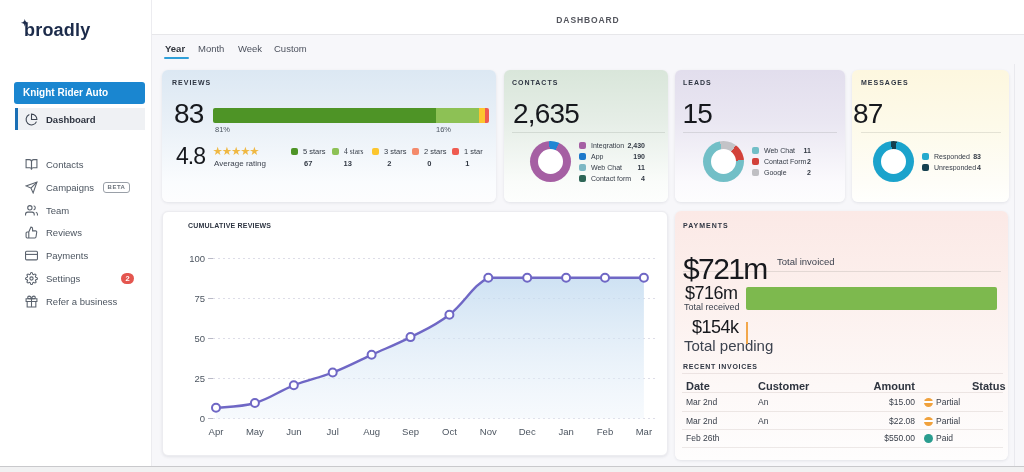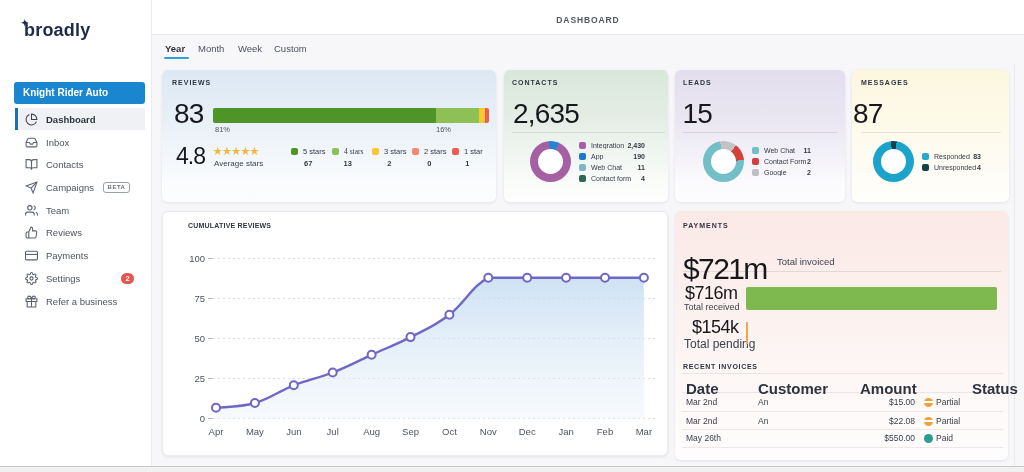--- a/index.html
+++ b/index.html
@@ -62,25 +62,25 @@
 #card-chart { left:162px; top:211px; width:506px; height:245px; background:#fff; border:1px solid #ececf0; }
 #card-pay { left:675px; top:211px; width:333px; height:249px; background:linear-gradient(180deg,#fbe9e6 0%,#fcefec 30%,#fdf8f7 70%,#fefdfd 100%); }
 
 #pay-721 { left:683px; top:254px; font-size:30px; letter-spacing:-1.6px; }
 #pay-inv { left:777px; top:256px; font-size:9.5px; color:#3c424e; }
 .payhr { left:683px; width:318px; }
 #pay-716 { left:685px; top:283.5px; font-size:18px; letter-spacing:-0.5px; }
 #pay-rec { left:684px; top:302px; font-size:9px; color:#3c424e; }
 #bar-green { left:746px; top:286.5px; width:251px; height:23px; background:#7db94e; border-radius:2px; }
 #pay-154 { left:692px; top:318px; font-size:18px; letter-spacing:-0.5px; }
-#pay-pen { left:684px; top:337px; font-size:12px; color:#3c424e; }
+#pay-pen { left:684px; top:337px; font-size:15px; color:#3c424e; }
 #bar-orange { left:746px; top:321.5px; width:2px; height:22px; background:#f2a74b; }
 #ri-label { left:683px; top:363px; }
 .tbl { position:absolute; font-size:8.5px; color:#3a404b; }
-.tbl.hd { font-weight:bold; font-size:15px; color:#2e343f; }
+.tbl.hd { font-weight:bold; font-size:11px; color:#2e343f; }
 .tline { position:absolute; left:682px; width:321px; height:1px; background:rgba(90,60,50,0.10); }
 .sticon { position:absolute; width:9px; height:9px; border-radius:50%; }
 </style>
 </head>
 <body>
 <div class="abs" id="content"></div>
 <div class="abs" id="topbar"></div>
 <div class="abs" id="tabbar"></div>
 <div class="abs" id="botline"></div>
 <div class="abs" style="left:1014px; top:64px; width:1px; height:402px; background:#e9e9ee;"></div>
@@ -93,24 +93,20 @@
 <div class="tab" style="left:274px;">Custom</div>
 <div class="abs" id="tabline"></div>
 
 <div class="abs" id="sidebar">
   <div class="abs" id="logo"><span class="spark">✦</span>broadly</div>
   <div class="abs" id="bizbox">Knight Rider Auto</div>
   <div class="mrow active" style="top:108px;"><svg width="13" height="13" viewBox="0 0 24 24" fill="none" stroke="#3b4350" stroke-width="2">
         <path d="M21.21 15.89A10 10 0 1 1 8 2.83"></path>
         <path d="M22 12A10 10 0 0 0 12 2v10z"></path>
       </svg>Dashboard</div>
-  <div class="mrow" style="top:131px;"><svg width="13" height="13" viewBox="0 0 24 24" fill="none" stroke="#5b636e" stroke-width="2">
-        <path d="M22 12h-6l-2 3h-4l-2-3H2"></path>
-        <path d="M5.45 5.11 2 12v6a2 2 0 0 0 2 2h16a2 2 0 0 0 2-2v-6l-3.45-6.89A2 2 0 0 0 16.76 4H7.24a2 2 0 0 0-1.79 1.11z"></path>
-      </svg>Inbox</div>
   <div class="mrow" style="top:153px;"><svg width="13" height="13" viewBox="0 0 24 24" fill="none" stroke="#5b636e" stroke-width="2">
         <path d="M2 3h6a4 4 0 0 1 4 4v14a3 3 0 0 0-3-3H2z"></path>
         <path d="M22 3h-6a4 4 0 0 0-4 4v14a3 3 0 0 1 3-3h7z"></path>
       </svg>Contacts</div>
   <div class="mrow" style="top:199px;"><svg width="13" height="13" viewBox="0 0 24 24" fill="none" stroke="#5b636e" stroke-width="2">
         <path d="M17 21v-2a4 4 0 0 0-4-4H5a4 4 0 0 0-4 4v2"></path>
         <circle cx="9" cy="7" r="4"></circle>
         <path d="M23 21v-2a4 4 0 0 0-3-3.87"></path>
         <path d="M16 3.13a4 4 0 0 1 0 7.75"></path>
       </svg>Team</div>
@@ -152,21 +148,21 @@
 <div class="abs" id="rv-bar">
     <div class="s1"></div>
     <div class="s2"></div>
     <div class="s3"></div>
     <div class="s4"></div>
   </div>
 <div class="pctlab" style="left:215px;">81%</div>
 <div class="pctlab" style="left:436px;">16%</div>
 <div class="bignum" id="rv-48">4.8</div>
 <div class="abs" id="rv-stars">★★★★★</div>
-<div class="abs" id="rv-avg">Average stars</div>
+<div class="abs" id="rv-avg">Average rating</div>
 <div class="rvleg" style="left:291px;">
     <div style="display:flex;align-items:center;"><span class="lgsq" style="background:#4e9426;margin-right:5px;"></span>5 stars</div>
     <div class="cnt">67</div>
   </div>
 <div class="rvleg" style="left:332px;">
     <div style="display:flex;align-items:center;font-family:Liberation Serif, serif;"><span class="lgsq" style="background:#8dc155;margin-right:5px;"></span>4 stars</div>
     <div class="cnt">13</div>
   </div>
 <div class="rvleg" style="left:372px;">
     <div style="display:flex;align-items:center;"><span class="lgsq" style="background:#fcc62e;margin-right:5px;"></span>3 stars</div>
@@ -327,20 +323,20 @@
 <div class="tbl" style="left:686px; top:397px;">Mar 2nd</div>
 <div class="tbl" style="left:758px; top:397px;">An</div>
 <div class="tbl" style="left:860px; top:397px; width:55px; text-align:right;">$15.00</div>
 <div class="tbl" style="left:936px; top:397px;">Partial</div>
 <div class="tline" style="top:411px;"></div>
 <div class="tbl" style="left:686px; top:416px;">Mar 2nd</div>
 <div class="tbl" style="left:758px; top:416px;">An</div>
 <div class="tbl" style="left:860px; top:416px; width:55px; text-align:right;">$22.08</div>
 <div class="tbl" style="left:936px; top:416px;">Partial</div>
 <div class="tline" style="top:429px;"></div>
-<div class="tbl" style="left:686px; top:433px;">May 26th</div>
+<div class="tbl" style="left:686px; top:433px;">Feb 26th</div>
 <div class="tbl" style="left:758px; top:433px;margin-top:48px;">Cliff Burton</div>
 <div class="tbl" style="left:860px; top:433px; width:55px; text-align:right;">$550.00</div>
 <div class="tbl" style="left:936px; top:433px;">Paid</div>
 <div class="tline" style="top:447px;"></div>
 <div class="sticon" style="left:924px; top:398px; background:linear-gradient(180deg,#f0a13c 0 32%,#fff 32% 55%,#f0a13c 55% 100%);"></div>
 <div class="sticon" style="left:924px; top:416.5px; background:linear-gradient(180deg,#f0a13c 0 32%,#fff 32% 55%,#f0a13c 55% 100%);"></div>
 <div class="sticon" style="left:924px; top:433.5px; background:#2a9d8f;"></div>
 
 </body></html>

